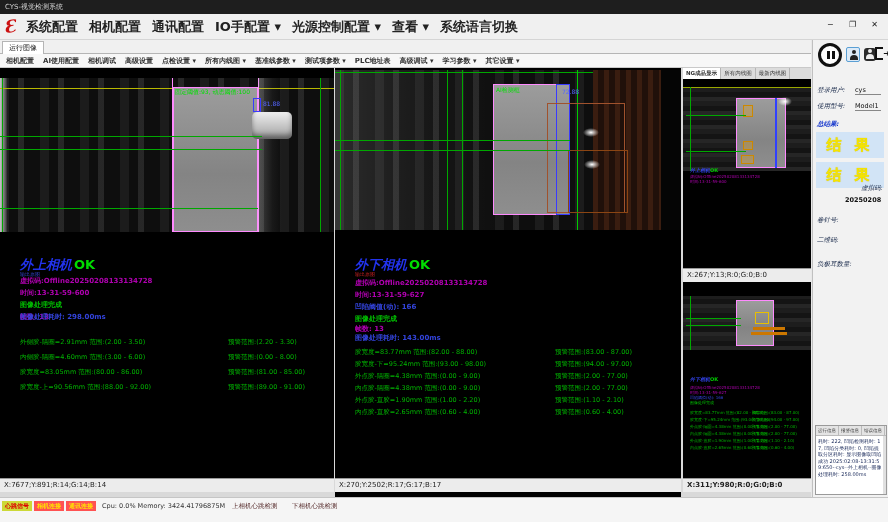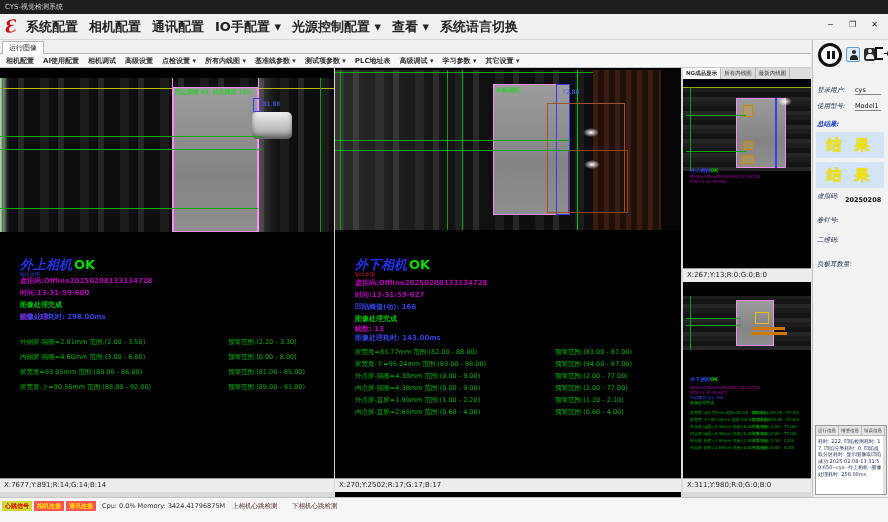--- a/index.html
+++ b/index.html
@@ -327,21 +327,21 @@
           <span class="rw">预警范围:(2.00 - 77.00)</span>
       </div>
       <div class="mini-row" style="top:156px;">
         <span class="rm">外点胶-直胶=1.90mm 范围:(1.00 - 2.20)</span>
           <span class="rw">预警范围:(1.10 - 2.10)</span>
       </div>
       <div class="mini-row" style="top:163px;">
         <span class="rm">内点胶-直胶=2.65mm 范围:(0.60 - 4.00)</span>
           <span class="rw">预警范围:(0.60 - 4.00)</span>
       </div>
-      <div class="coordbar" style="top:196px;">X:311;Y:980;R:0;G:0;B:0</div>
+      <div class="coordbar" style="top:196px;font-weight:bold;">X:311;Y:980;R:0;G:0;B:0</div>
     </div>
   </div>
 
   <div class="panel">
     <div class="pbtn" style="left:5px;top:3px;">
       <div class="pause-circle"></div>
     </div>
     <div class="pbtn userbtn" style="left:33px;top:7px;">
       <div class="person"></div>
     </div>
@@ -353,21 +353,21 @@
       <div class="arrow">➜</div>
     </div>
 
     <div class="plabel" style="top:46px;">登录用户:</div>
     <div class="pvalue" style="left:42px;top:46px;">cys</div>
     <div class="plabel" style="top:62px;">使用型号:</div>
     <div class="pvalue" style="left:42px;top:62px;">Model1</div>
     <div class="plabel" style="top:80px;color:#1133cc;font-weight:bold;">总结果:</div>
     <div class="result-box" style="top:92px;">结 果</div>
     <div class="result-box" style="top:122px;">结 果</div>
-    <div class="plabel" style="top:152px;">虚拟码:</div>
+    <div class="plabel" style="top:144px;margin-left:44px;">虚拟码:</div>
     <div class="plabel" style="left:32px;top:156px;font-style:normal;color:#111;font-weight:bold;">20250208</div>
     <div class="plabel" style="top:176px;">卷针号:</div>
     <div class="plabel" style="top:196px;">二维码:</div>
     <div class="plabel" style="top:220px;">负极耳数量:</div>
 
     <div class="logbox">
       <div class="loghead">
         <span class="logtab">运行信息</span>
         <span class="logtab">报警信息</span>
         <span class="logtab">错误信息</span>

